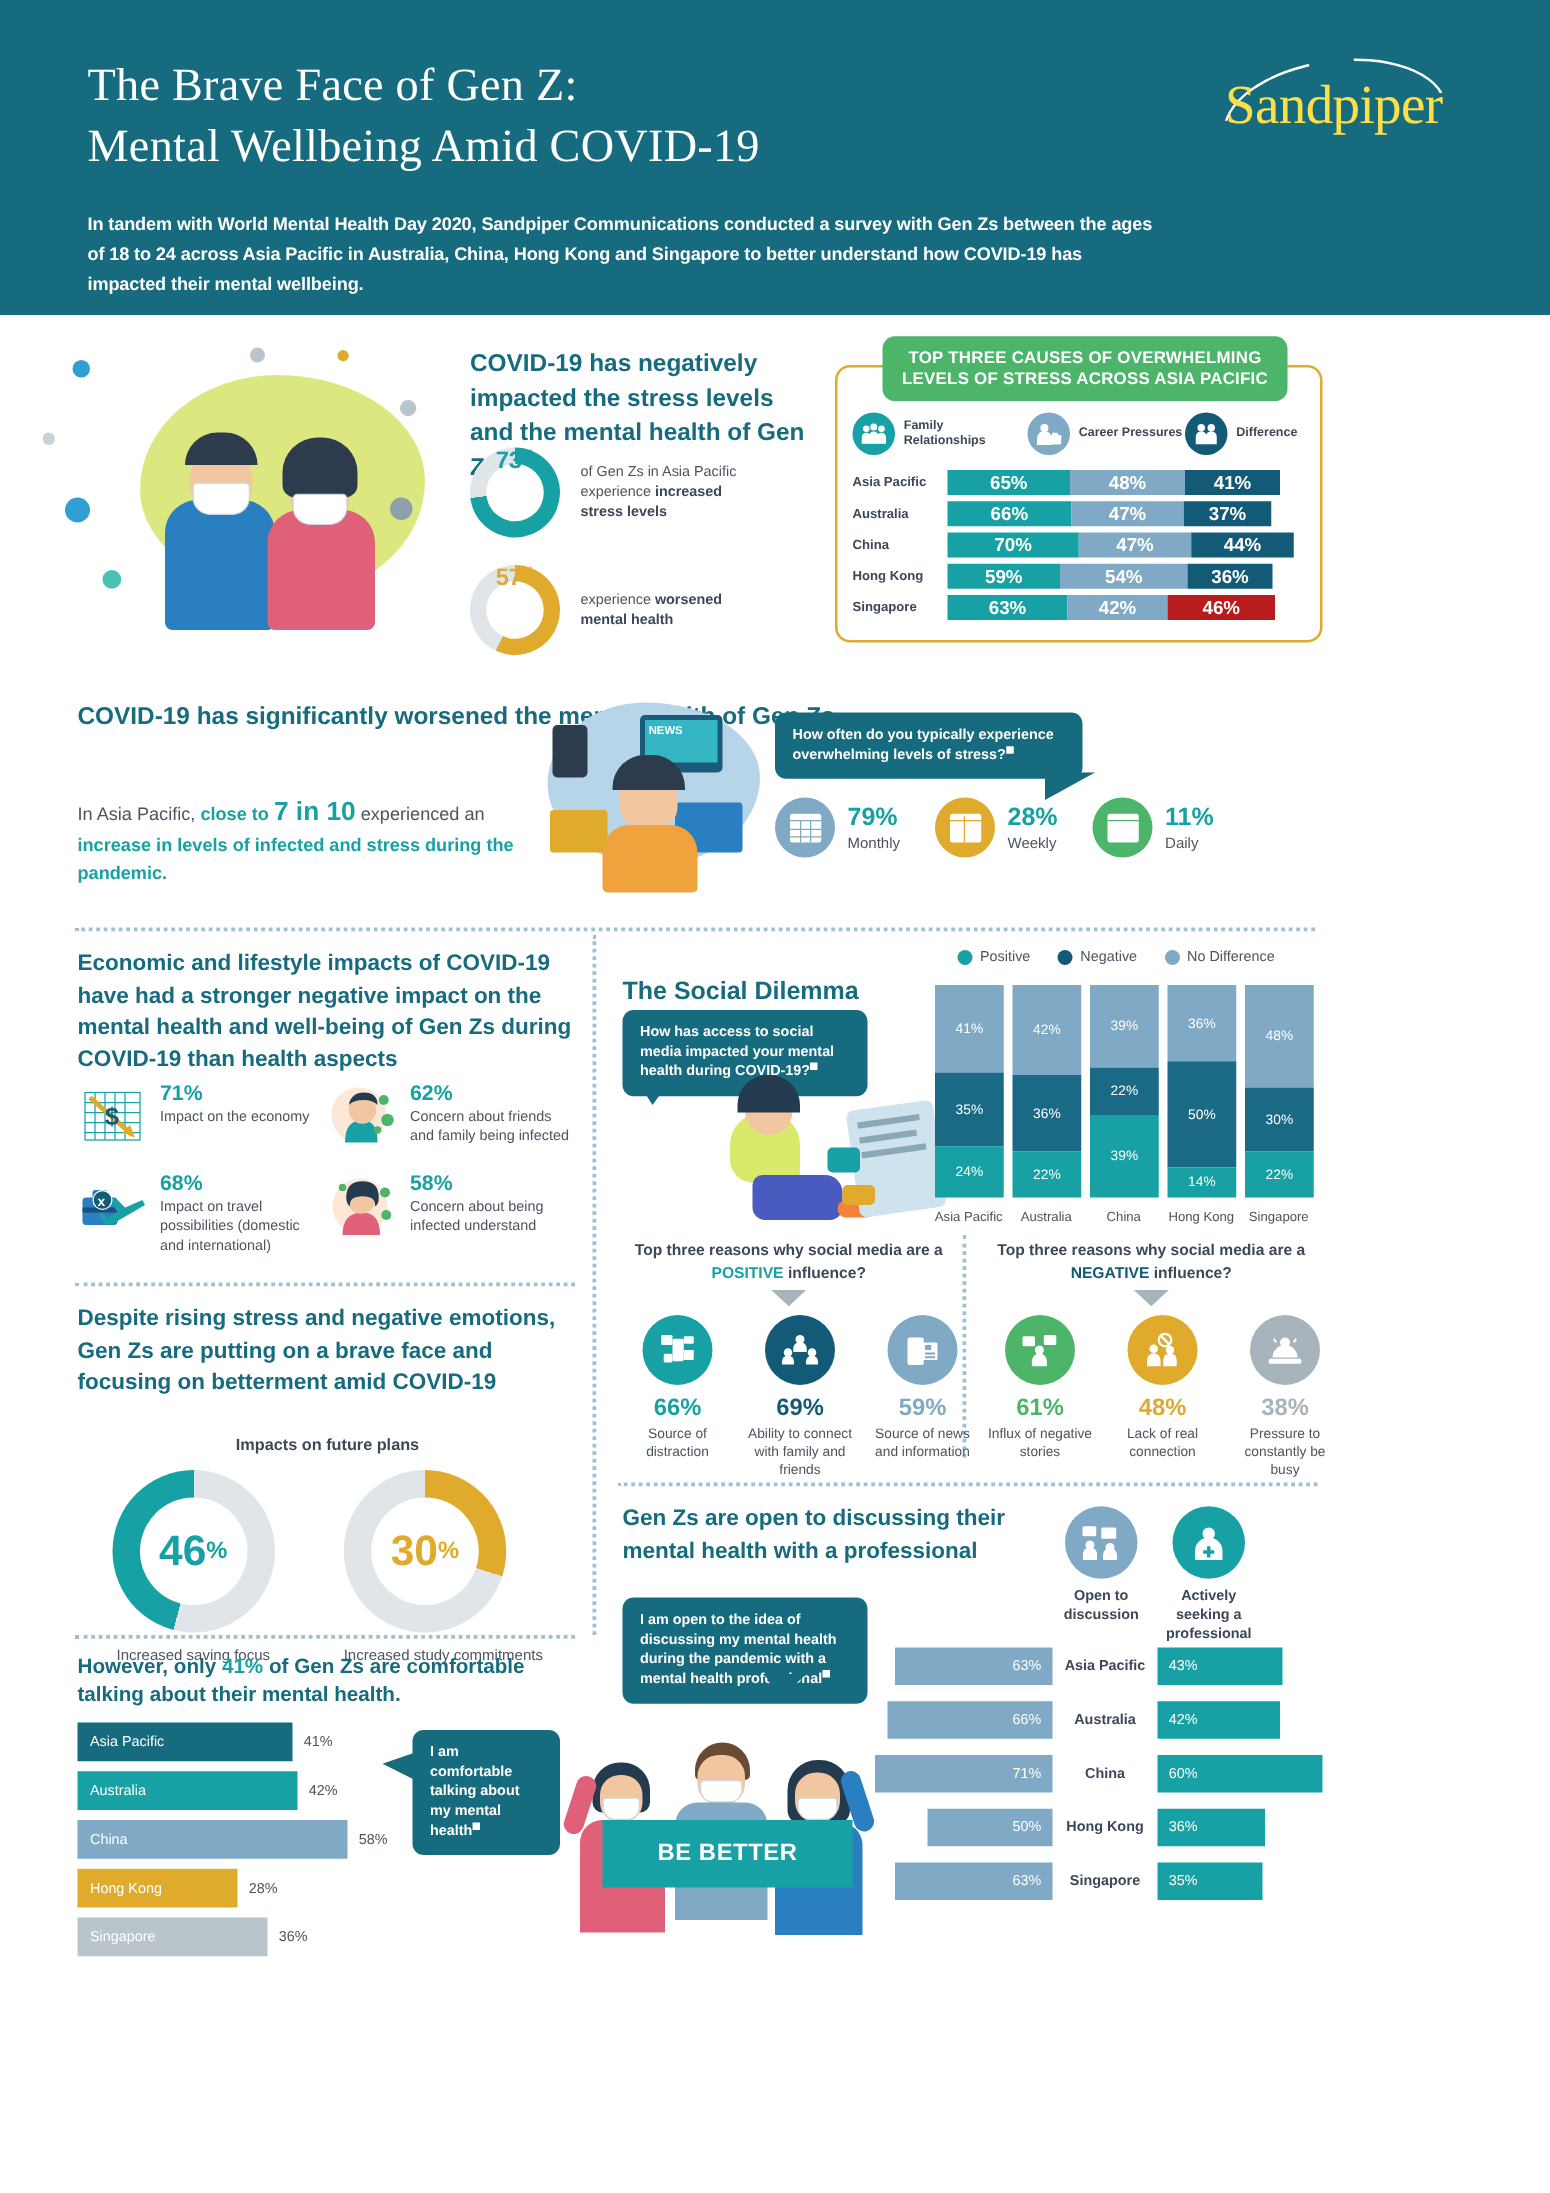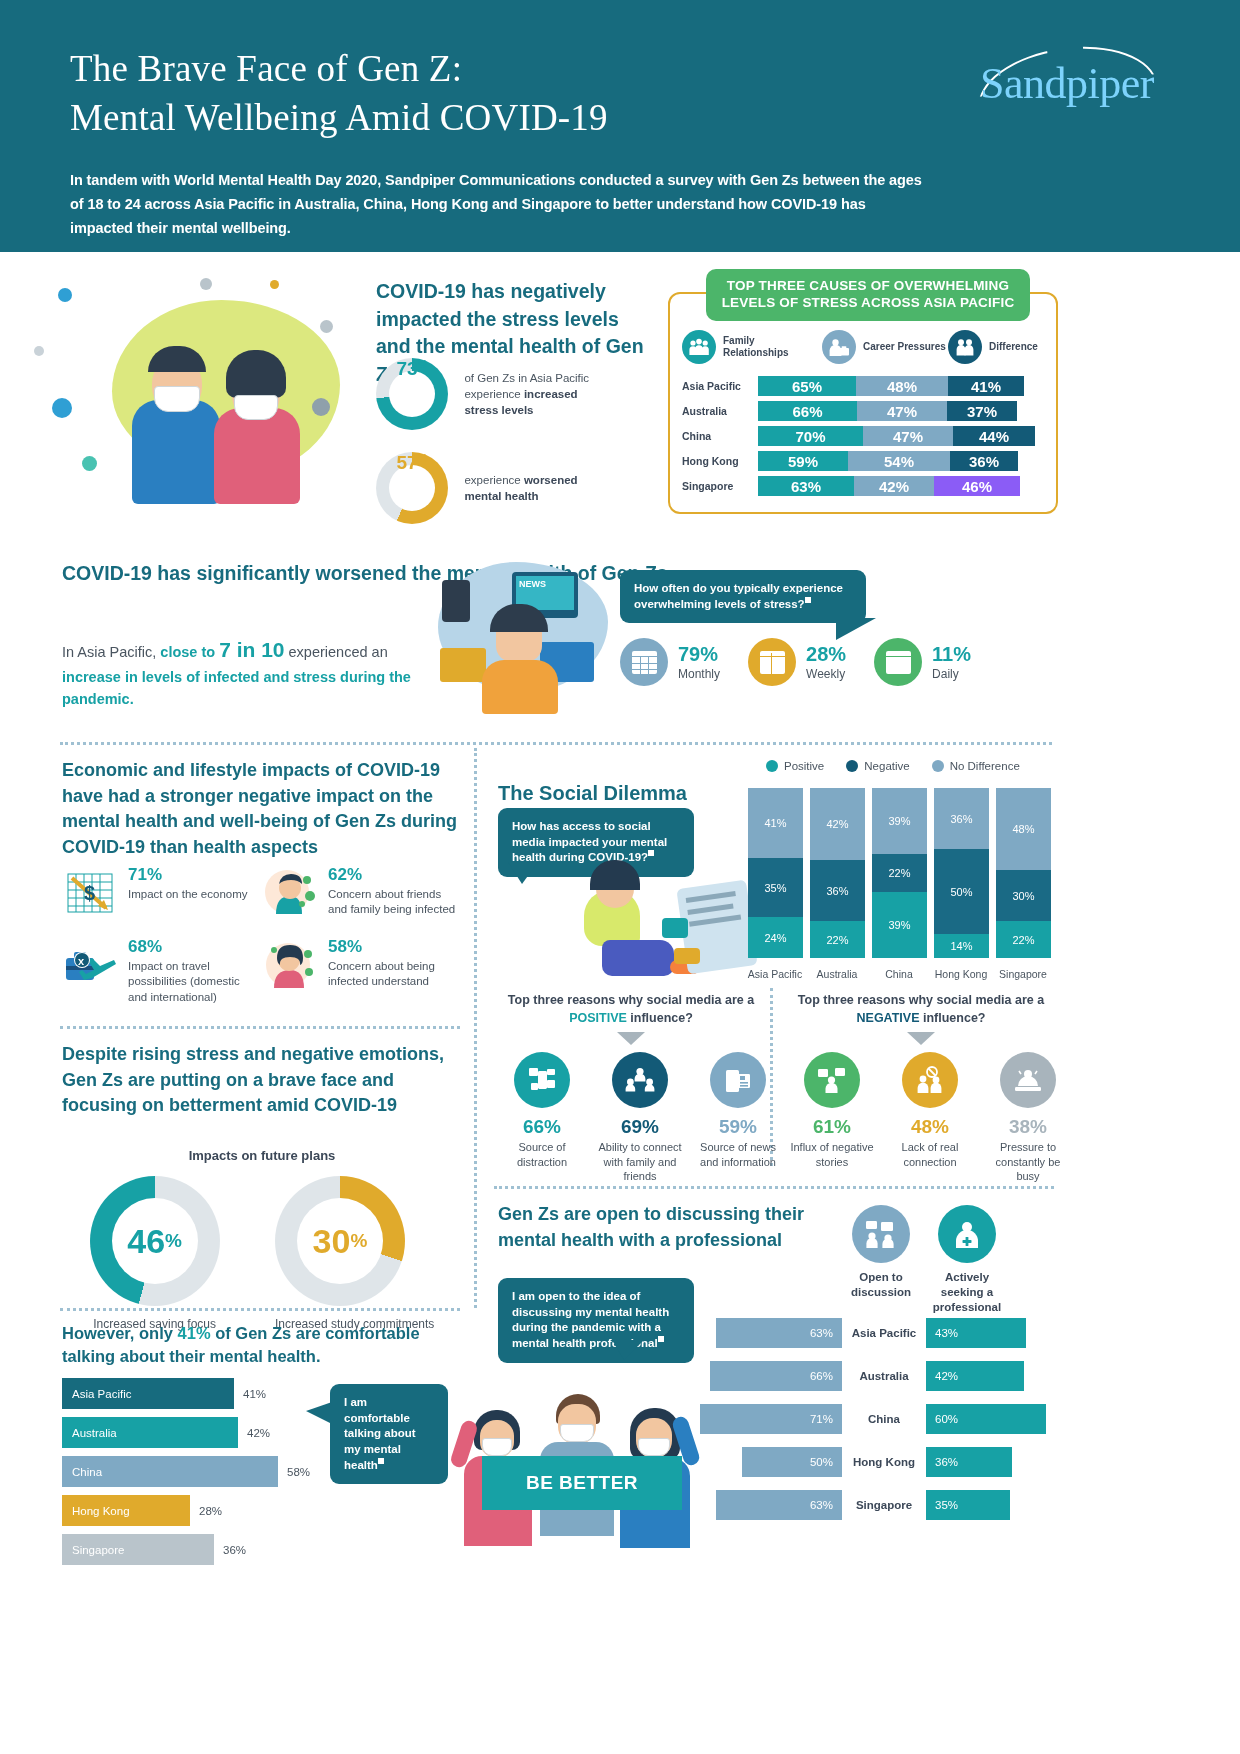--- a/index.html
+++ b/index.html
@@ -36,21 +36,21 @@
     letter-spacing: -0.1px;
   }
   .logo {
     position: absolute;
     right: 68px; top: 38px;
     width: 200px; height: 110px;
   }
   .logo-text {
     font-family: "Liberation Serif", serif;
     font-size: 44px;
-    color: #7dd3fc;
+    color: #fde047;
     letter-spacing: -0.5px;
     position: absolute;
     left: 8px; top: 20px;
   }
   .logo-swoosh {
     position: absolute;
     left: 6px; top: 10px;
     width: 180px; height: 96px;
     border: 2.5px solid #fff;
     border-radius: 50%;
@@ -461,21 +461,21 @@
       <div class="srow">
         <div class="srow-lbl">Hong Kong</div>
         <div class="sbar" style="width:90px;background:#17a1a5;">59%</div>
         <div class="sbar" style="width:102px;background:#7fa9c4;">54%</div>
         <div class="sbar" style="width:68px;background:#135a77;">36%</div>
       </div>
       <div class="srow">
         <div class="srow-lbl">Singapore</div>
         <div class="sbar" style="width:96px;background:#17a1a5;">63%</div>
         <div class="sbar" style="width:80px;background:#7fa9c4;">42%</div>
-        <div class="sbar" style="width:86px;background:#8b5cf6;">46%</div>
+        <div class="sbar" style="width:86px;background:#b91c1c;">46%</div>
       </div>
     </div>
   </div>
 </div>
 
 <div class="sec2">
   <div class="s2-head">COVID-19 has significantly worsened the mental health of Gen Zs</div>
   <div class="s2-body">
     <span>In Asia Pacific, </span><span class="tl">close to </span><span class="big">7 in 10</span><span> experienced an </span><span class="tl">increase in levels of infected and stress during the pandemic.</span>
   </div>
@@ -912,21 +912,21 @@
     <div class="pbar-right">
         <div class="pbar-r" style="width:98px;">42%</div>
       </div>
   </div>
   <div class="pbar-row">
     <div class="pbar-left">
         <div class="pbar-l" style="width:142px;">71%</div>
       </div>
     <div class="pbar-mid">China</div>
     <div class="pbar-right">
-        <div class="pbar-r" style="width:120px;">60%</div>
+        <div class="pbar-r" style="width:132px;">60%</div>
       </div>
   </div>
   <div class="pbar-row">
     <div class="pbar-left">
         <div class="pbar-l" style="width:100px;">50%</div>
       </div>
     <div class="pbar-mid">Hong Kong</div>
     <div class="pbar-right">
         <div class="pbar-r" style="width:86px;">36%</div>
       </div>

